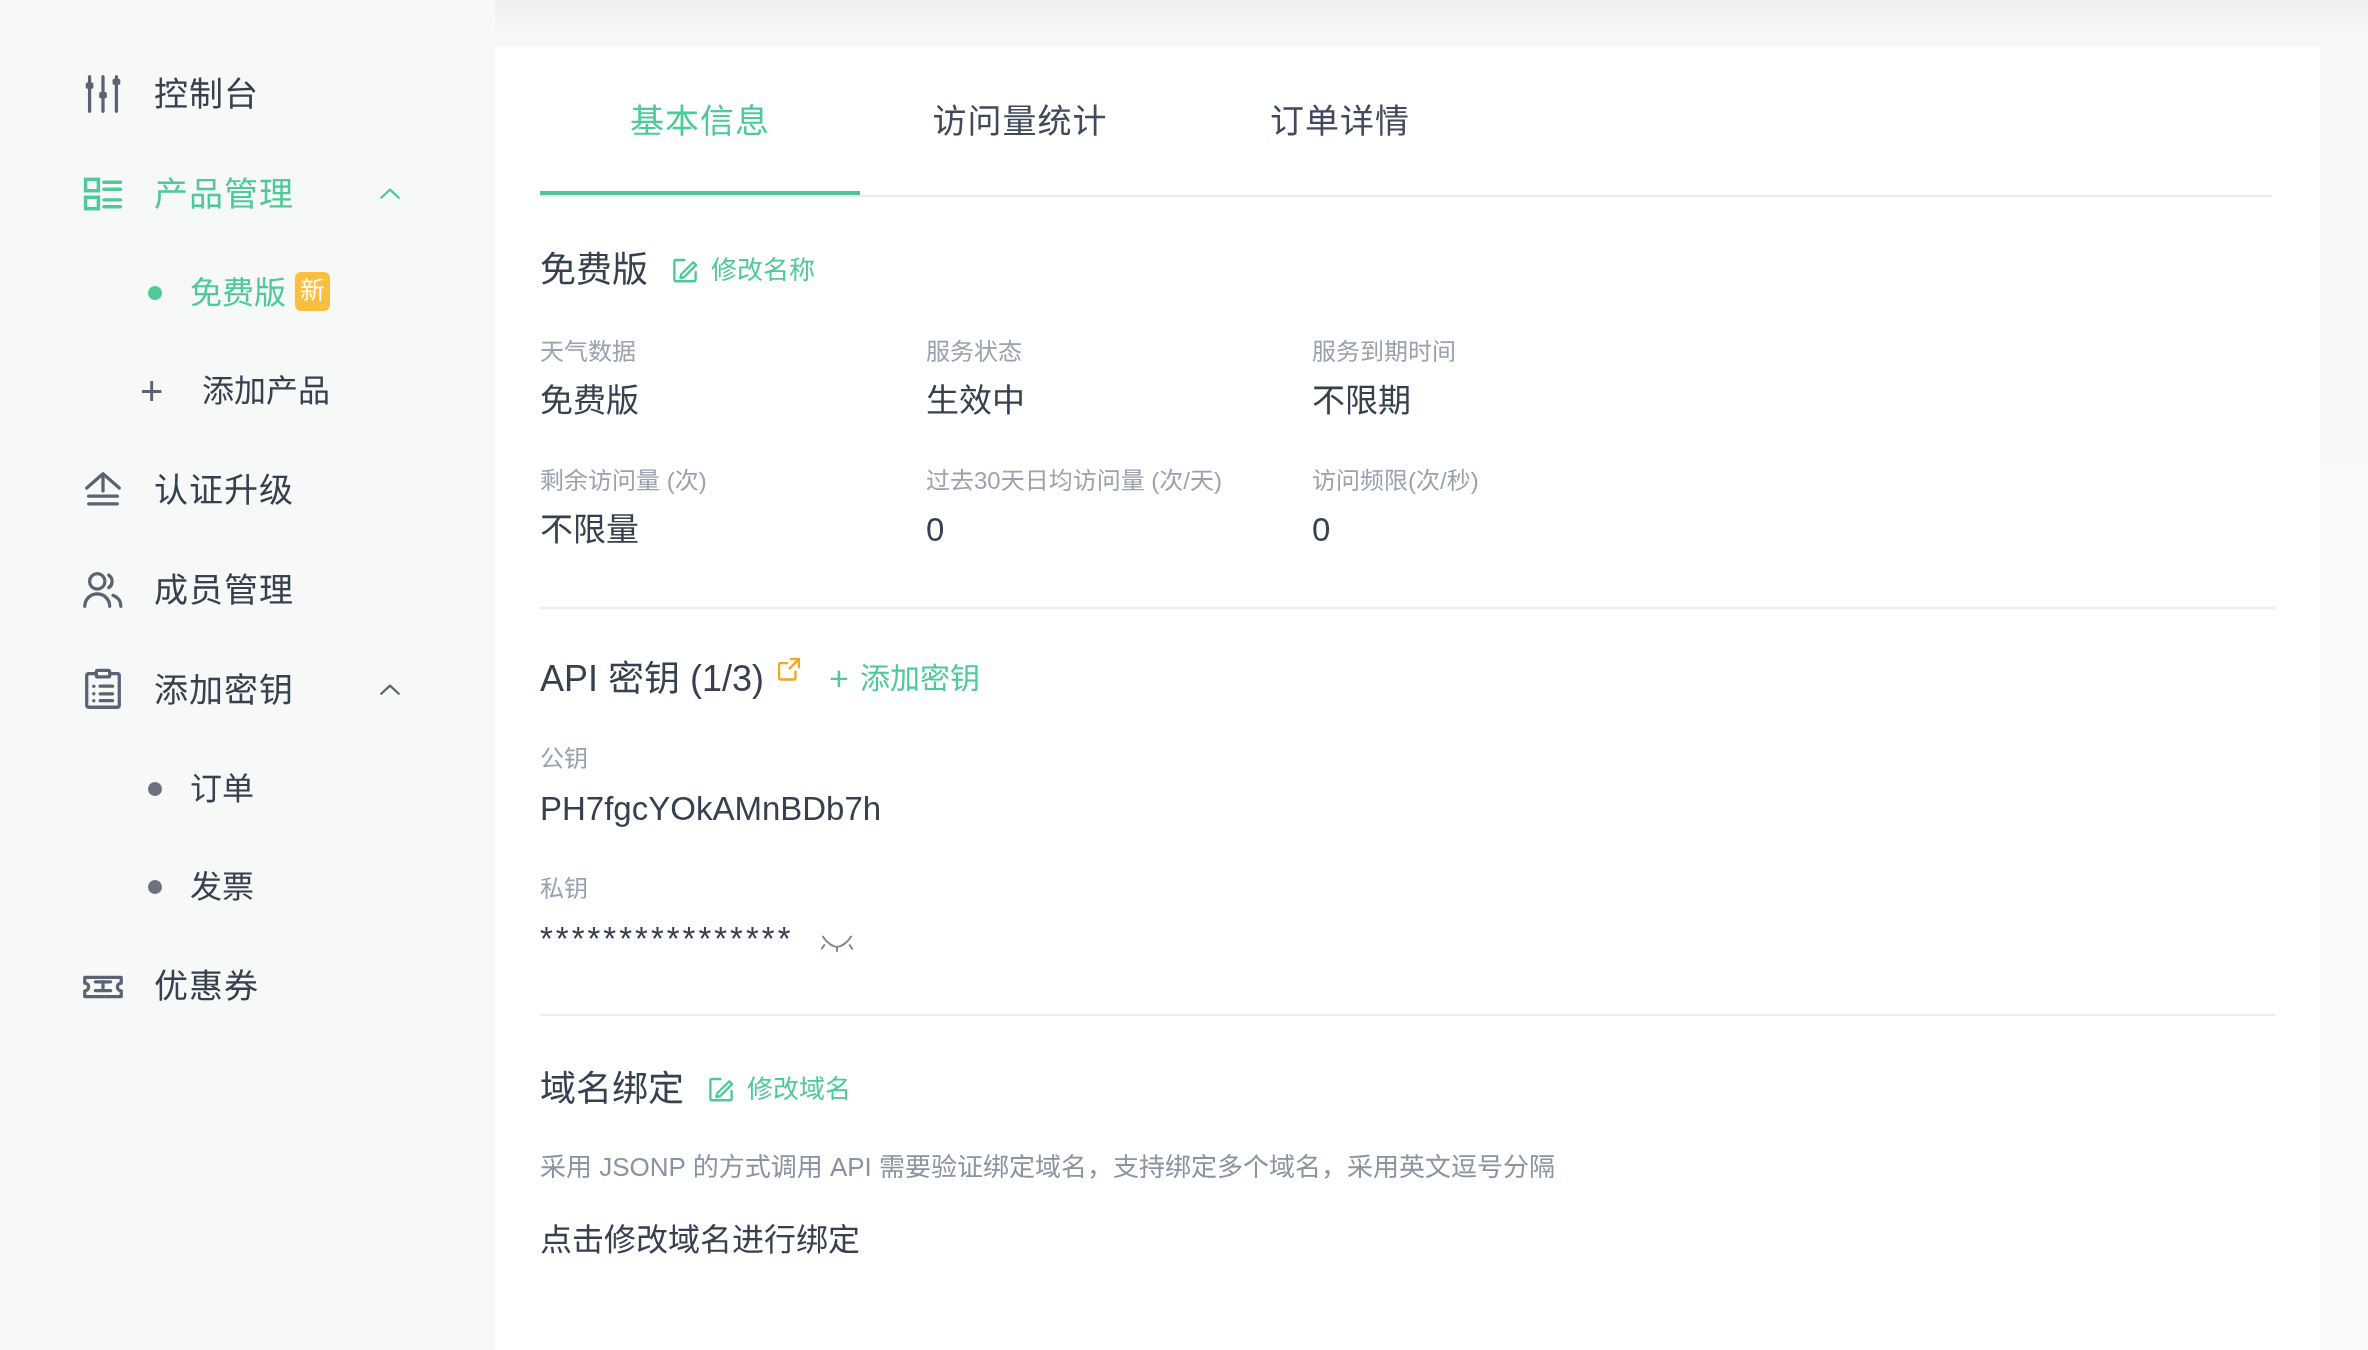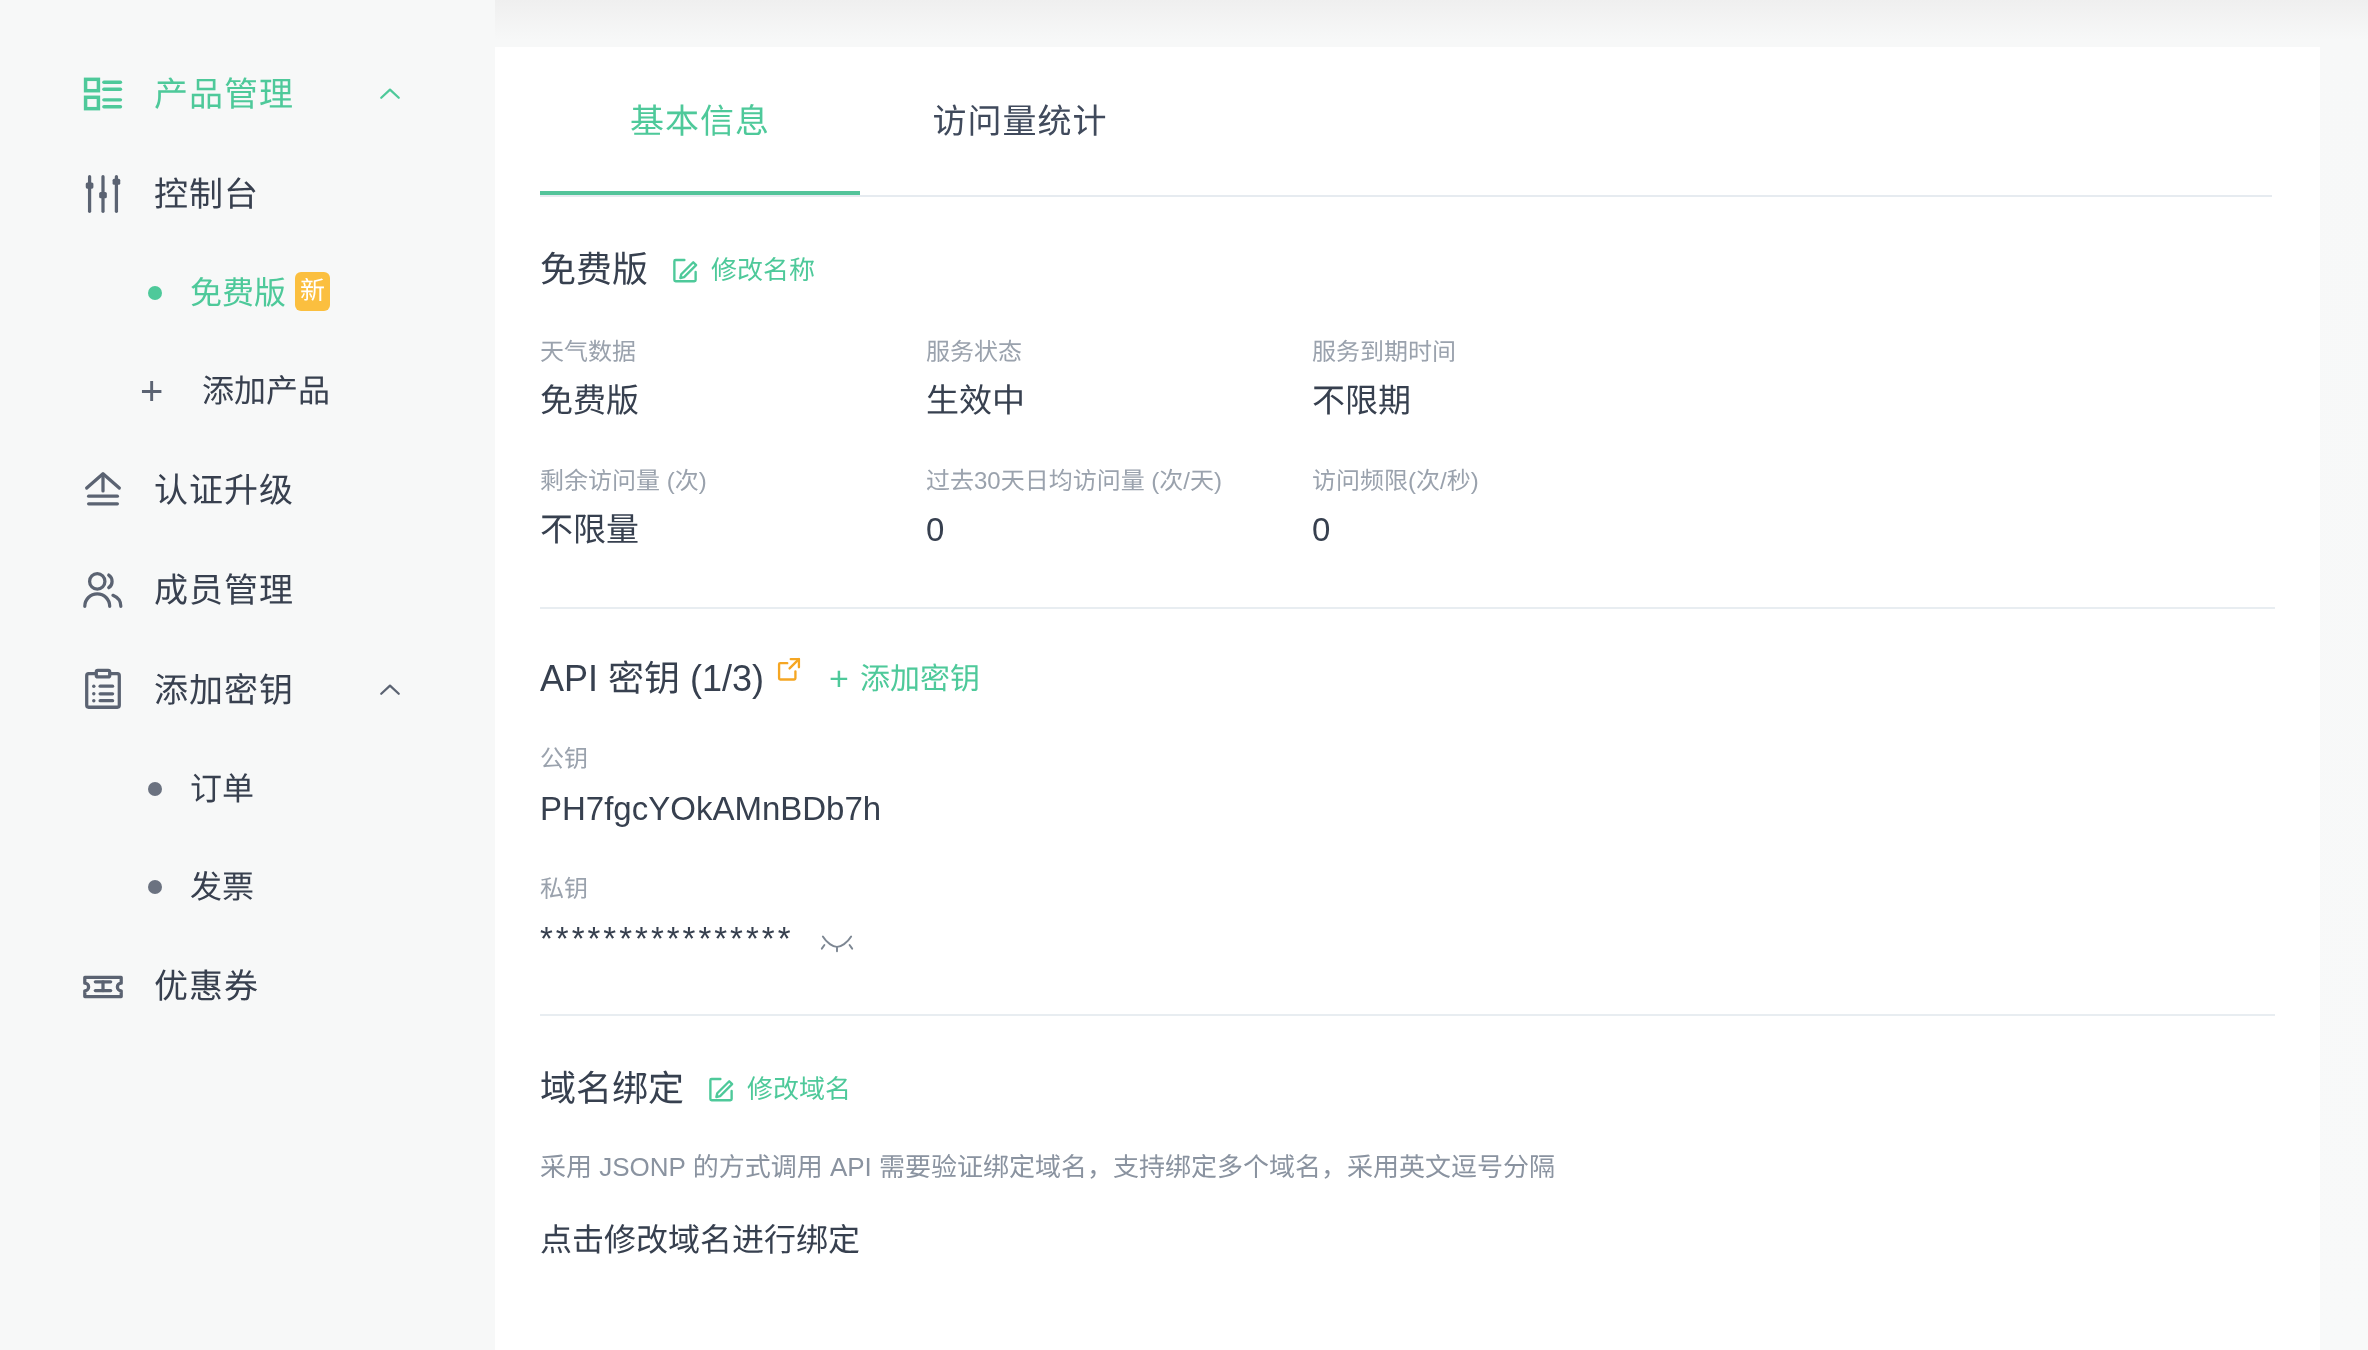--- a/index.html
+++ b/index.html
@@ -290,51 +290,51 @@
   }
 </style>
 </head>
 <body>
 
 <div class="app">
 
   <nav class="sidebar">
     <div class="nav-top-pad"></div>
 
+    <div class="nav-item">
+      <span class="nav-icon">
+        <svg width="46" height="46" viewBox="0 0 24 24" fill="none" stroke="#5b6372" stroke-width="1.7" stroke-linecap="round">
+          <line x1="5" y1="3" x2="5" y2="21"></line>
+            <line x1="12" y1="3" x2="12" y2="21"></line>
+            <line x1="19" y1="3" x2="19" y2="21"></line>
+          <rect x="3" y="6" width="4" height="3.2" rx="0.8" fill="#5b6372" stroke="none"></rect>
+          <rect x="10" y="11" width="4" height="3.2" rx="0.8" fill="#5b6372" stroke="none"></rect>
+          <rect x="17" y="4" width="4" height="3.2" rx="0.8" fill="#5b6372" stroke="none"></rect>
+        </svg>
+      </span>
+      <span class="nav-label">控制台</span>
+    </div>
+
     <div class="nav-item active">
       <span class="nav-icon">
         <svg width="44" height="44" viewBox="0 0 24 24" fill="none" stroke="#4ec99a" stroke-width="1.9" stroke-linecap="round">
           <rect x="2.5" y="4" width="7" height="6.2"></rect>
           <rect x="2.5" y="13.8" width="7" height="6.2"></rect>
           <line x1="12.5" y1="5.6" x2="21.5" y2="5.6"></line>
           <line x1="12.5" y1="9.4" x2="21.5" y2="9.4"></line>
           <line x1="12.5" y1="15.2" x2="21.5" y2="15.2"></line>
           <line x1="12.5" y1="19" x2="21.5" y2="19"></line>
         </svg>
       </span>
       <span class="nav-label">产品管理</span>
       <span class="chevron">
         <svg width="30" height="30" viewBox="0 0 24 24" fill="none" stroke="#4ec99a" stroke-width="1.8" stroke-linecap="round" stroke-linejoin="round">
           <polyline points="5,15 12,8.5 19,15"></polyline>
         </svg>
       </span>
-    </div>
-
-    <div class="nav-item">
-      <span class="nav-icon">
-        <svg width="46" height="46" viewBox="0 0 24 24" fill="none" stroke="#5b6372" stroke-width="1.7" stroke-linecap="round">
-          <line x1="5" y1="3" x2="5" y2="21"></line>
-            <line x1="12" y1="3" x2="12" y2="21"></line>
-            <line x1="19" y1="3" x2="19" y2="21"></line>
-          <rect x="3" y="6" width="4" height="3.2" rx="0.8" fill="#5b6372" stroke="none"></rect>
-          <rect x="10" y="11" width="4" height="3.2" rx="0.8" fill="#5b6372" stroke="none"></rect>
-          <rect x="17" y="4" width="4" height="3.2" rx="0.8" fill="#5b6372" stroke="none"></rect>
-        </svg>
-      </span>
-      <span class="nav-label">控制台</span>
     </div>
 
     <div class="sub-item active">
       <span class="sub-dot"></span>
       <span class="sub-label">免费版</span>
       <span class="badge-new">新</span>
     </div>
 
     <div class="plus-item">
       <span class="plus-glyph">+</span>
@@ -407,20 +407,21 @@
       </span>
       <span class="nav-label">优惠券</span>
     </div>
   </nav>
 
   <main class="panel">
 
     <div class="tabs">
       <div class="tab active">基本信息</div>
       <div class="tab">访问量统计</div>
+      <div class="tab">订单详情</div>
       <div class="tabs-rule"></div>
     </div>
 
     <div class="section">
       <div class="title-row">
         <span class="title-text">免费版</span>
         <span class="link-action">
           <span class="ico">
             <svg width="30" height="30" viewBox="0 0 24 24" fill="none" stroke="#4ec99a" stroke-width="1.9" stroke-linecap="round" stroke-linejoin="round">
               <path d="M20.5 13.5v6.5a1 1 0 0 1-1 1H4.5a1 1 0 0 1-1-1V5a1 1 0 0 1 1-1h7"></path>

